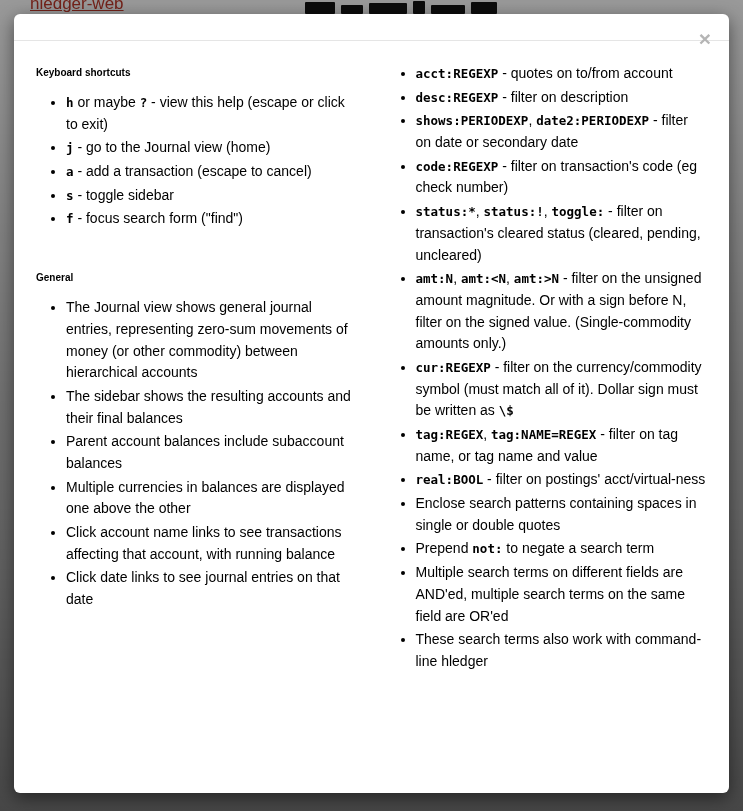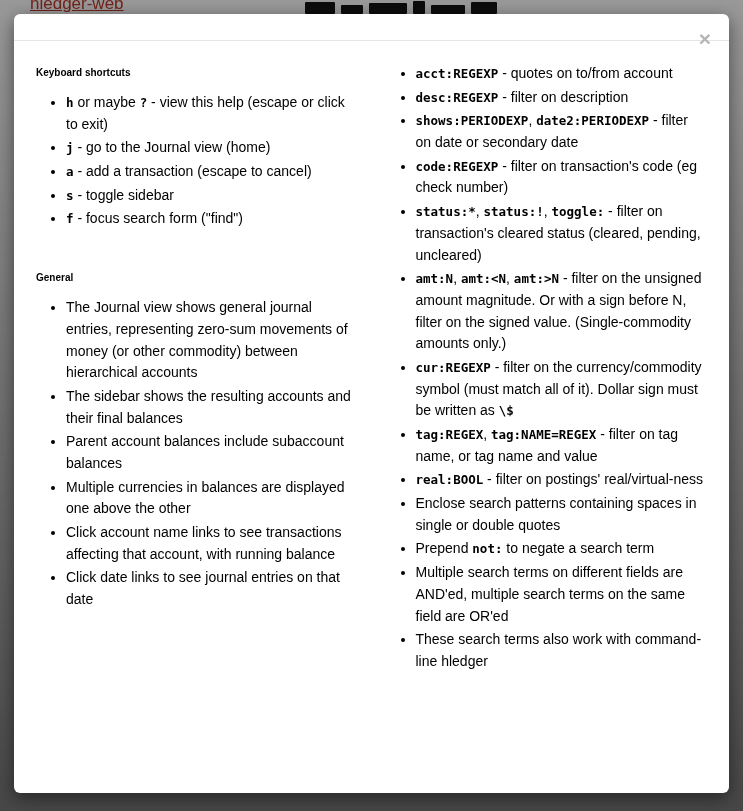--- a/index.html
+++ b/index.html
@@ -181,21 +181,21 @@
     <div class="col">
         <ul>
           <li><code>acct:REGEXP</code><span> - quotes on to/from account</span></li>
           <li><code>desc:REGEXP</code><span> - filter on description</span></li>
           <li><code>shows:PERIODEXP</code><span>, </span><code>date2:PERIODEXP</code><span> - filter on date or secondary date</span></li>
           <li><code>code:REGEXP</code><span> - filter on transaction's code (eg check number)</span></li>
           <li><code>status:*</code><span>, </span><code>status:!</code><span>, </span><code>toggle:</code><span> - filter on transaction's cleared status (cleared, pending, uncleared)</span></li>
           <li><code>amt:N</code><span>, </span><code>amt:&lt;N</code><span>, </span><code>amt:&gt;N</code><span> - filter on the unsigned amount magnitude. Or with a sign before N, filter on the signed value. (Single-commodity amounts only.)</span></li>
           <li><code>cur:REGEXP</code><span> - filter on the currency/commodity symbol (must match all of it). Dollar sign must be written as </span><code>\$</code></li>
           <li><code>tag:REGEX</code><span>, </span><code>tag:NAME=REGEX</code><span> - filter on tag name, or tag name and value</span></li>
-          <li><code>real:BOOL</code><span> - filter on postings' real/virtual-ness</span></li>
+          <li><code>real:BOOL</code><span> - filter on postings' acct/virtual-ness</span></li>
           <li><span>Enclose search patterns containing spaces in single or double quotes</span></li>
           <li><span>Prepend </span><code>not:</code><span> to negate a search term</span></li>
           <li><span>Multiple search terms on different fields are AND'ed, multiple search terms on the same field are OR'ed</span></li>
           <li><span>These search terms also work with command-line hledger</span></li>
         </ul>
       </div>
   </div>
 </div>
 
 </body></html>

